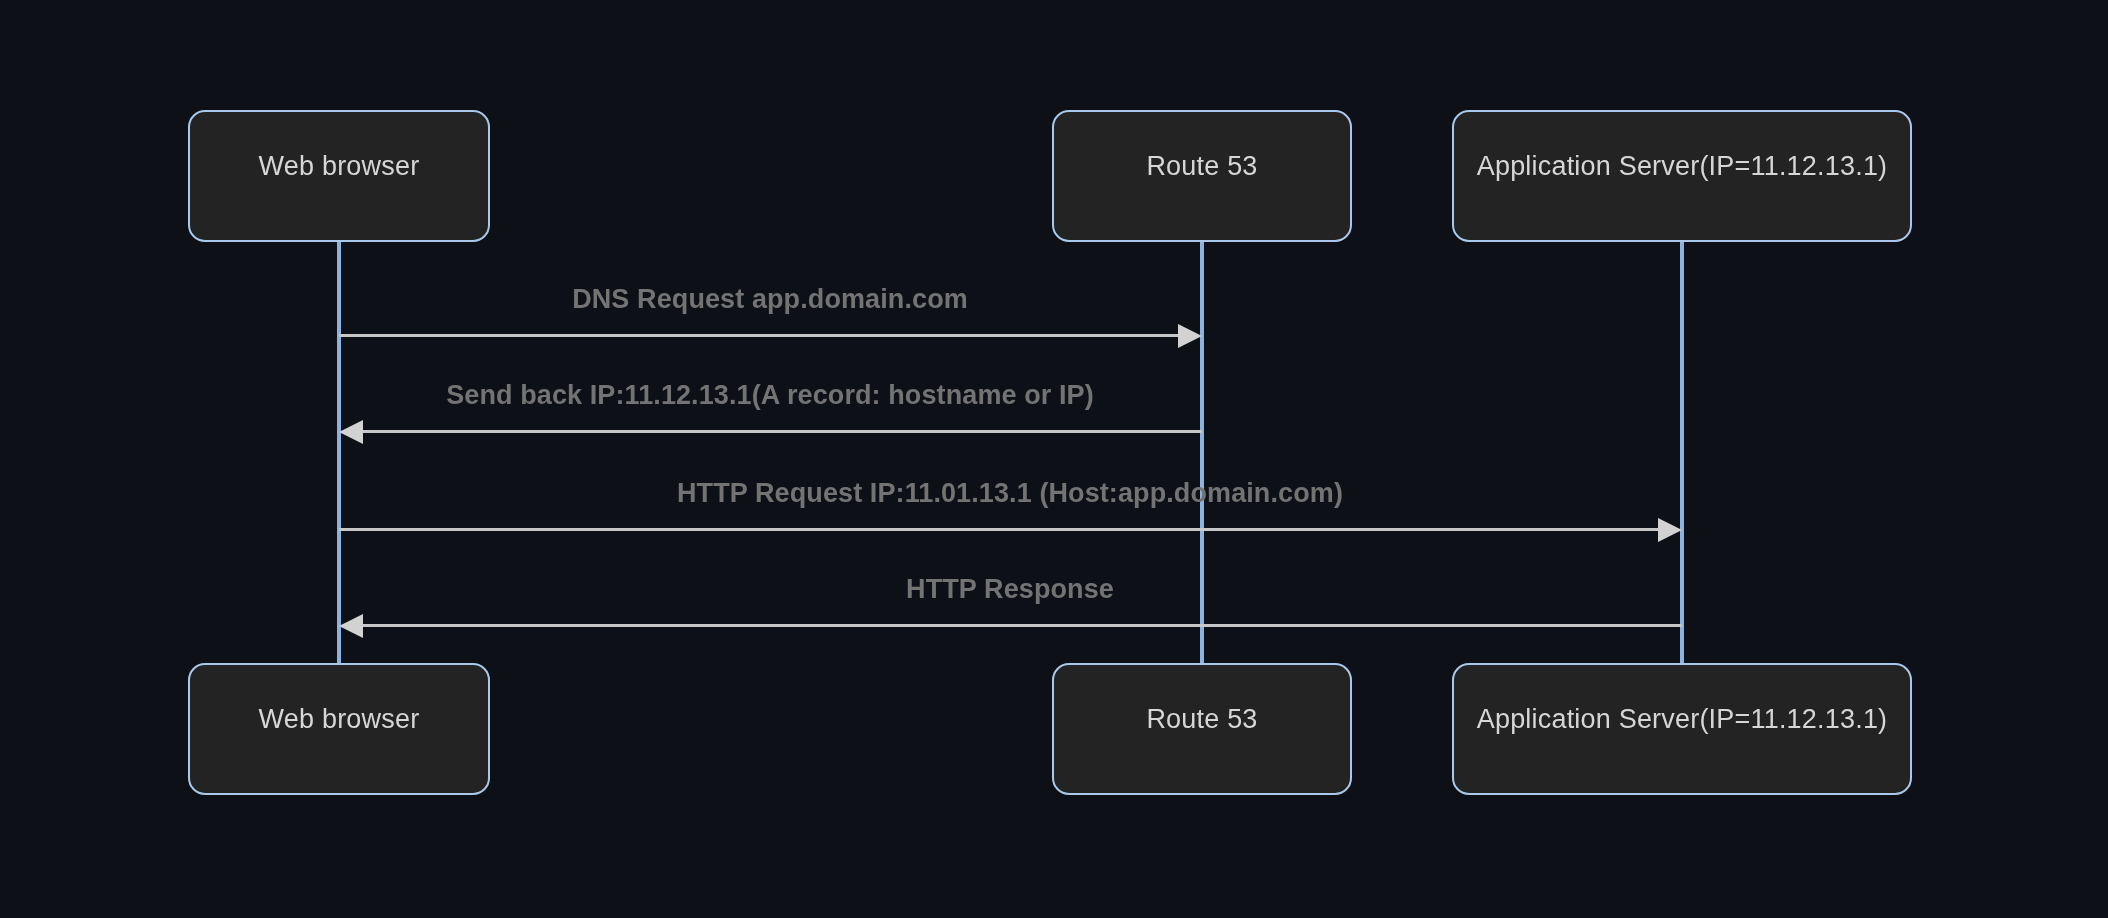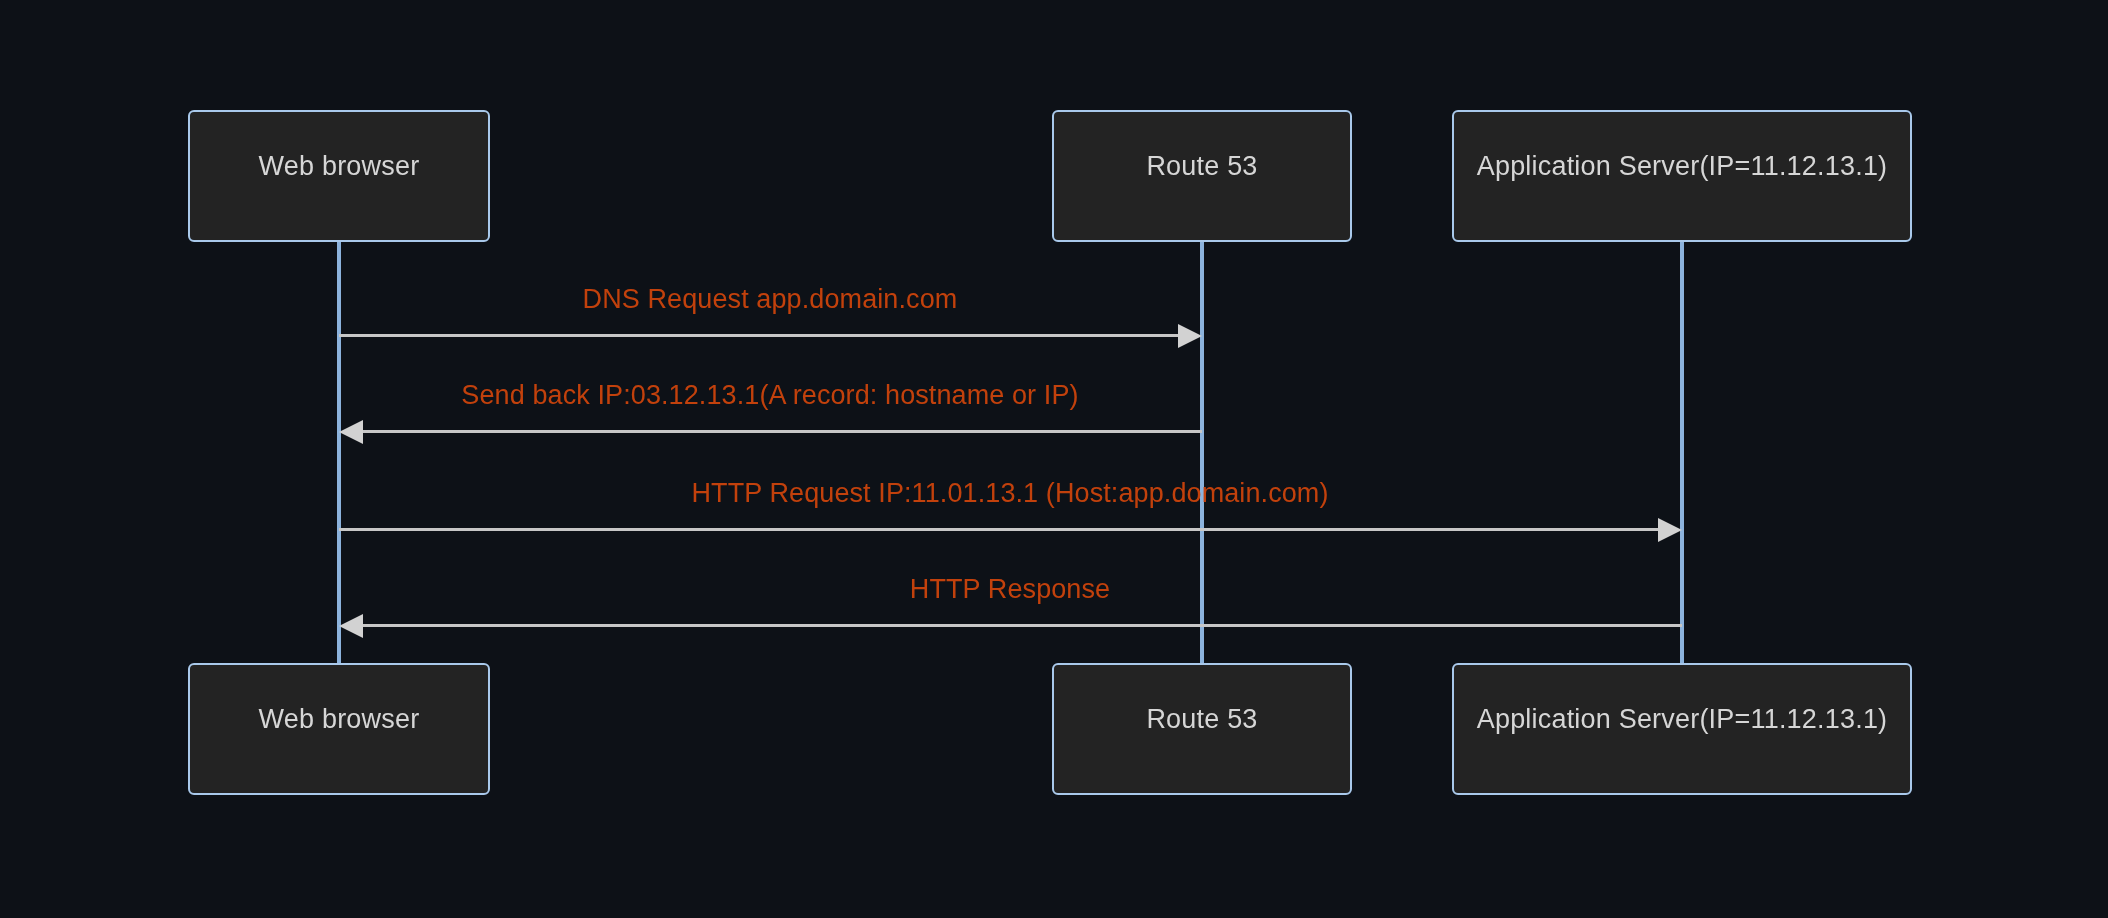--- a/index.html
+++ b/index.html
@@ -14,21 +14,21 @@
     background: #0d1117;
     overflow: hidden;
     font-family: "Liberation Sans", sans-serif;
   }
   
   .actor-box {
     position: absolute;
     box-sizing: border-box;
     background: #232323;
     border: 2px solid #a9c9eb;
-    border-radius: 6px;
+    border-radius: 17px;
     display: flex;
     align-items: center;
     justify-content: center;
     z-index: 3;
   }
   .actor-label {
     color: #d6d6d6;
     font-family: "Liberation Sans", sans-serif;
     font-size: 27px;
     font-weight: 400;
@@ -67,24 +67,24 @@
     border-bottom: 12px solid transparent;
     border-left: 24px solid #d2d2d2;
   }
   .arrowhead.left {
     border-top: 12px solid transparent;
     border-bottom: 12px solid transparent;
     border-right: 24px solid #d2d2d2;
   }
   .msg-label {
     position: absolute;
-    color: #c2410c;
+    color: #737373;
     font-family: "Liberation Sans Narrow", "Liberation Sans", sans-serif;
     font-size: 27px;
-    font-weight: normal;
+    font-weight: bold;
     white-space: nowrap;
     transform: translateX(-50%);
     letter-spacing: 0.1px;
     line-height: 1;
   }
 </style>
 </head>
 <body>
 
 <div id="canvas">
@@ -115,21 +115,21 @@
 
   <div class="msg" style="left:339px; top:334px; width:863px;">
     <div class="msg-line" style="left:0px; width:841px;"></div>
     <div class="arrowhead right" style="left:839px;"></div>
     <div class="msg-label" style="left:431px; top:-48px;">DNS Request app.domain.com</div>
   </div>
 
   <div class="msg" style="left:339px; top:430px; width:863px;">
     <div class="msg-line" style="left:22px; width:841px;"></div>
     <div class="arrowhead left" style="left:0px;"></div>
-    <div class="msg-label" style="left:431px; top:-48px;">Send back IP:03.12.13.1(A record: hostname or IP)</div>
+    <div class="msg-label" style="left:431px; top:-48px;">Send back IP:11.12.13.1(A record: hostname or IP)</div>
   </div>
 
   <div class="msg" style="left:339px; top:528px; width:1343px;">
     <div class="msg-line" style="left:0px; width:1321px;"></div>
     <div class="arrowhead right" style="left:1319px;"></div>
     <div class="msg-label" style="left:671px; top:-48px;">HTTP Request IP:11.01.13.1 (Host:app.domain.com)</div>
   </div>
 
   <div class="msg" style="left:339px; top:624px; width:1343px;">
     <div class="msg-line" style="left:22px; width:1321px;"></div>

